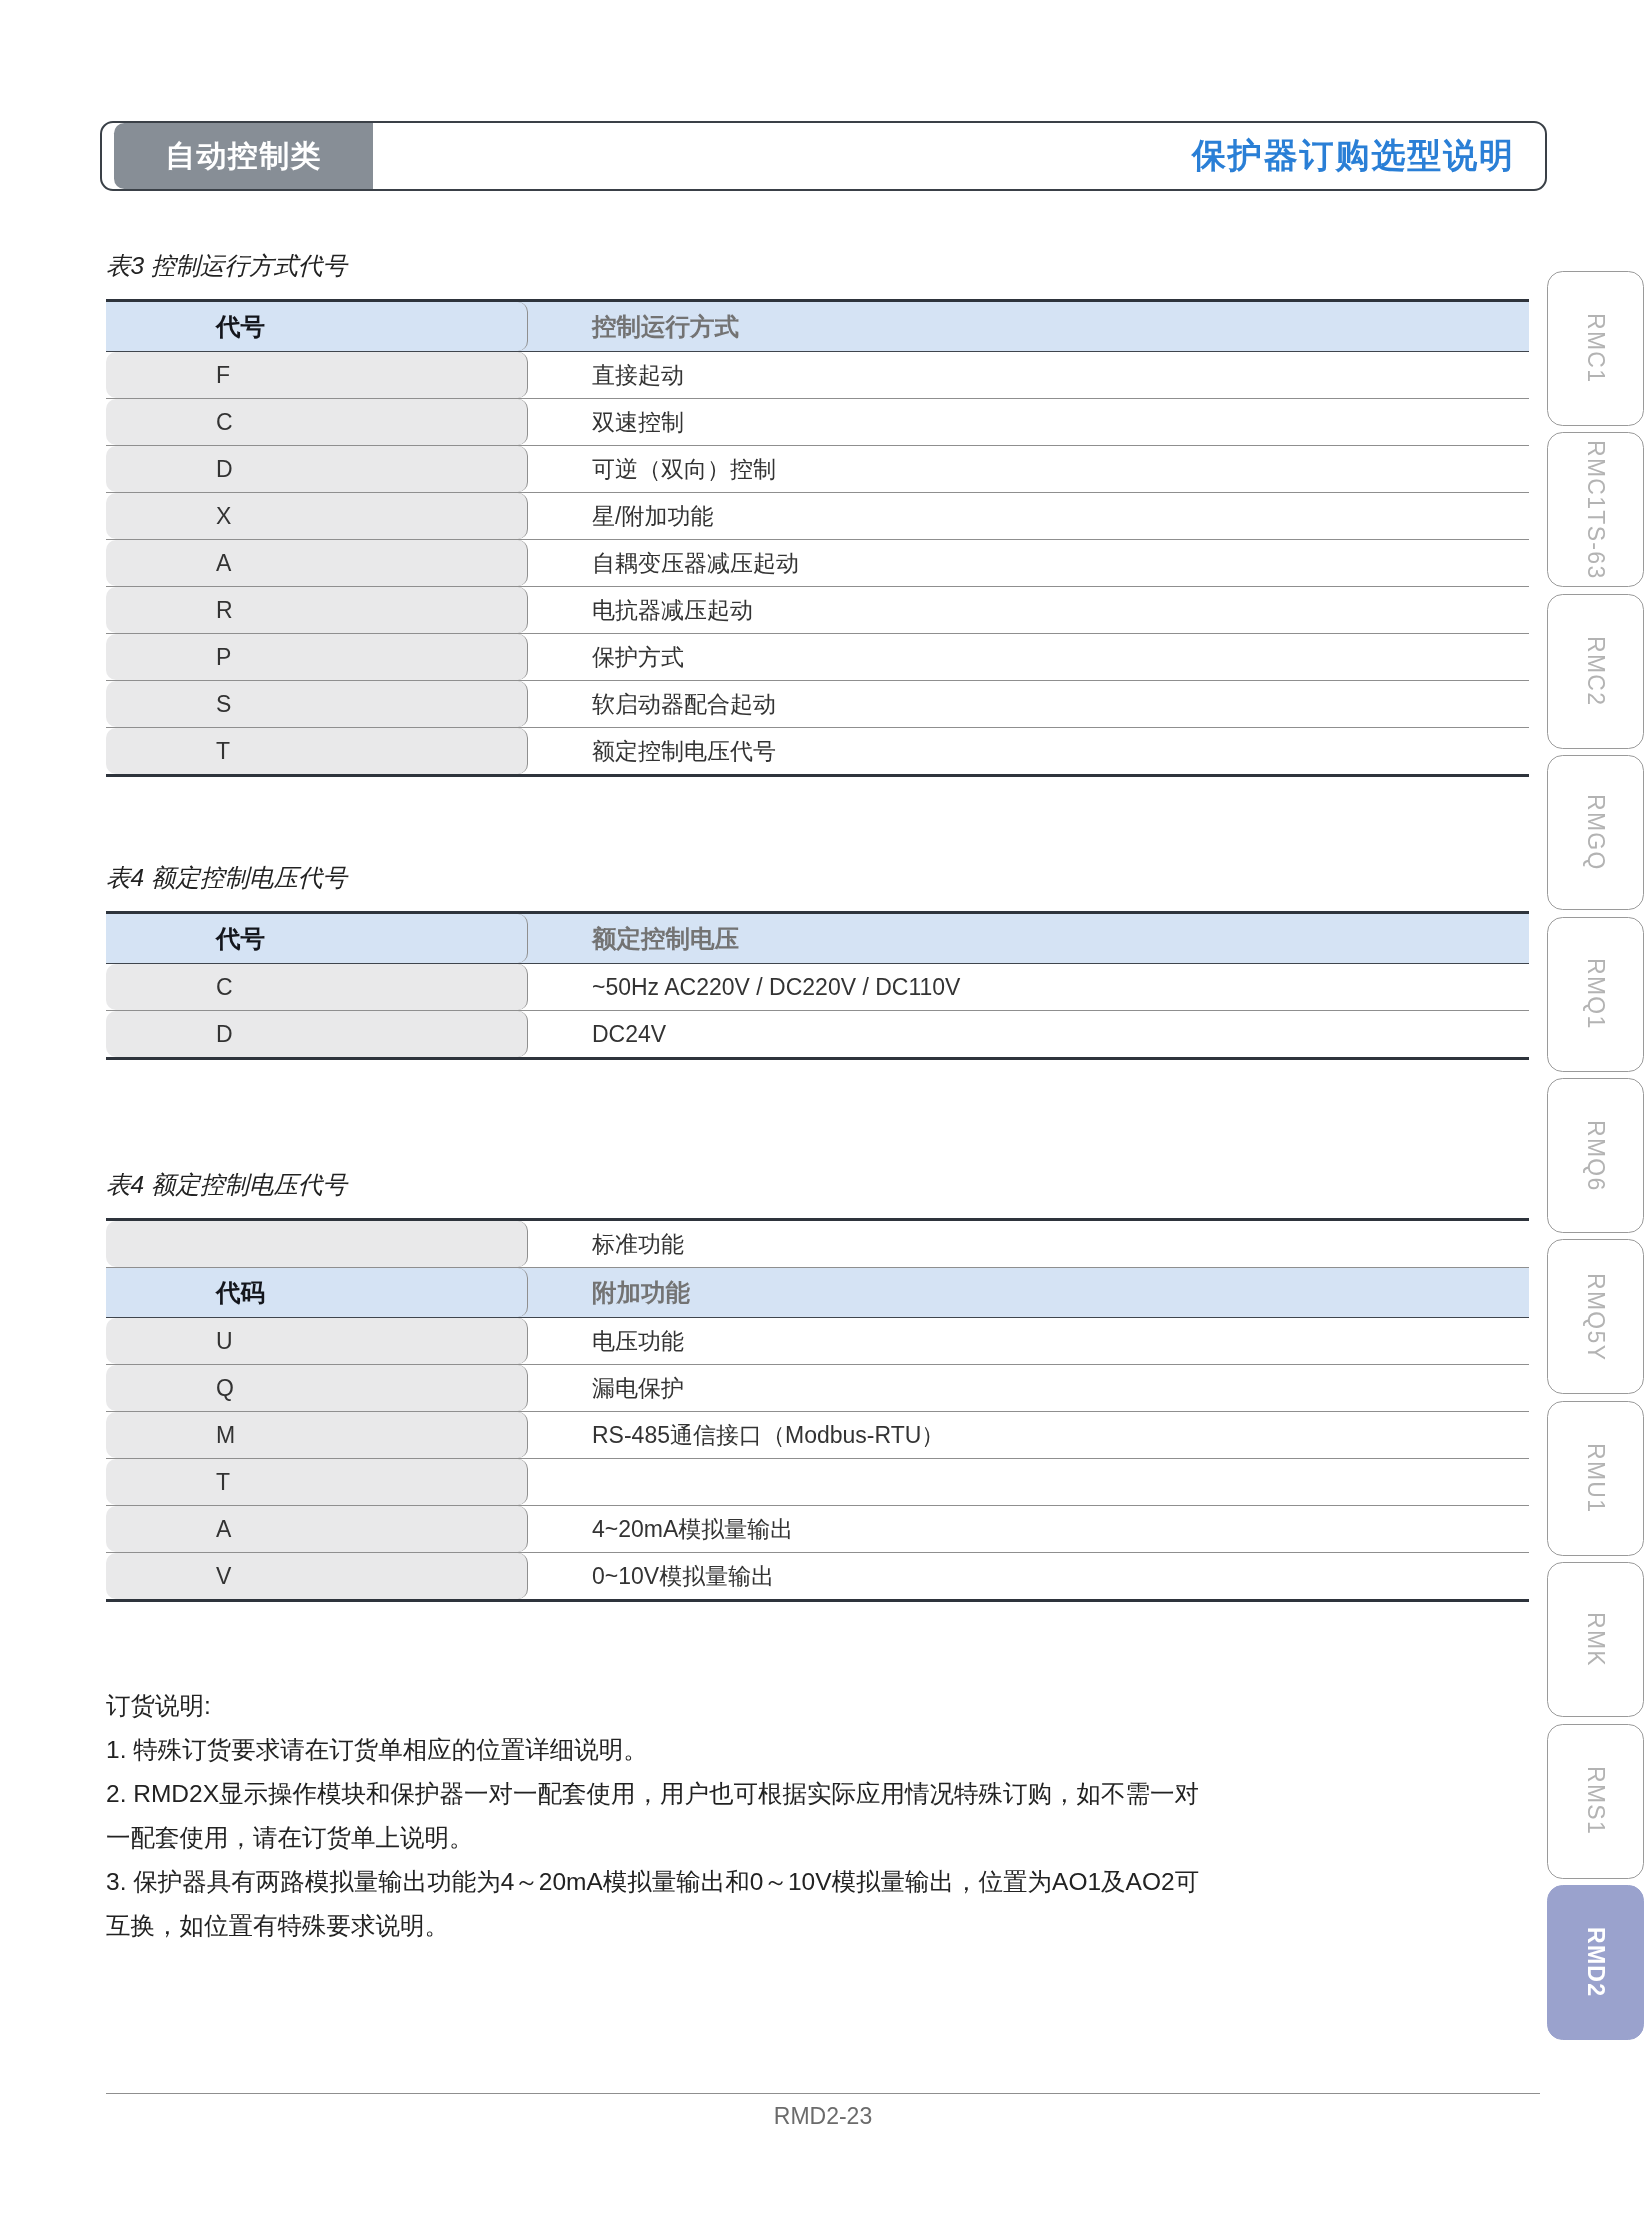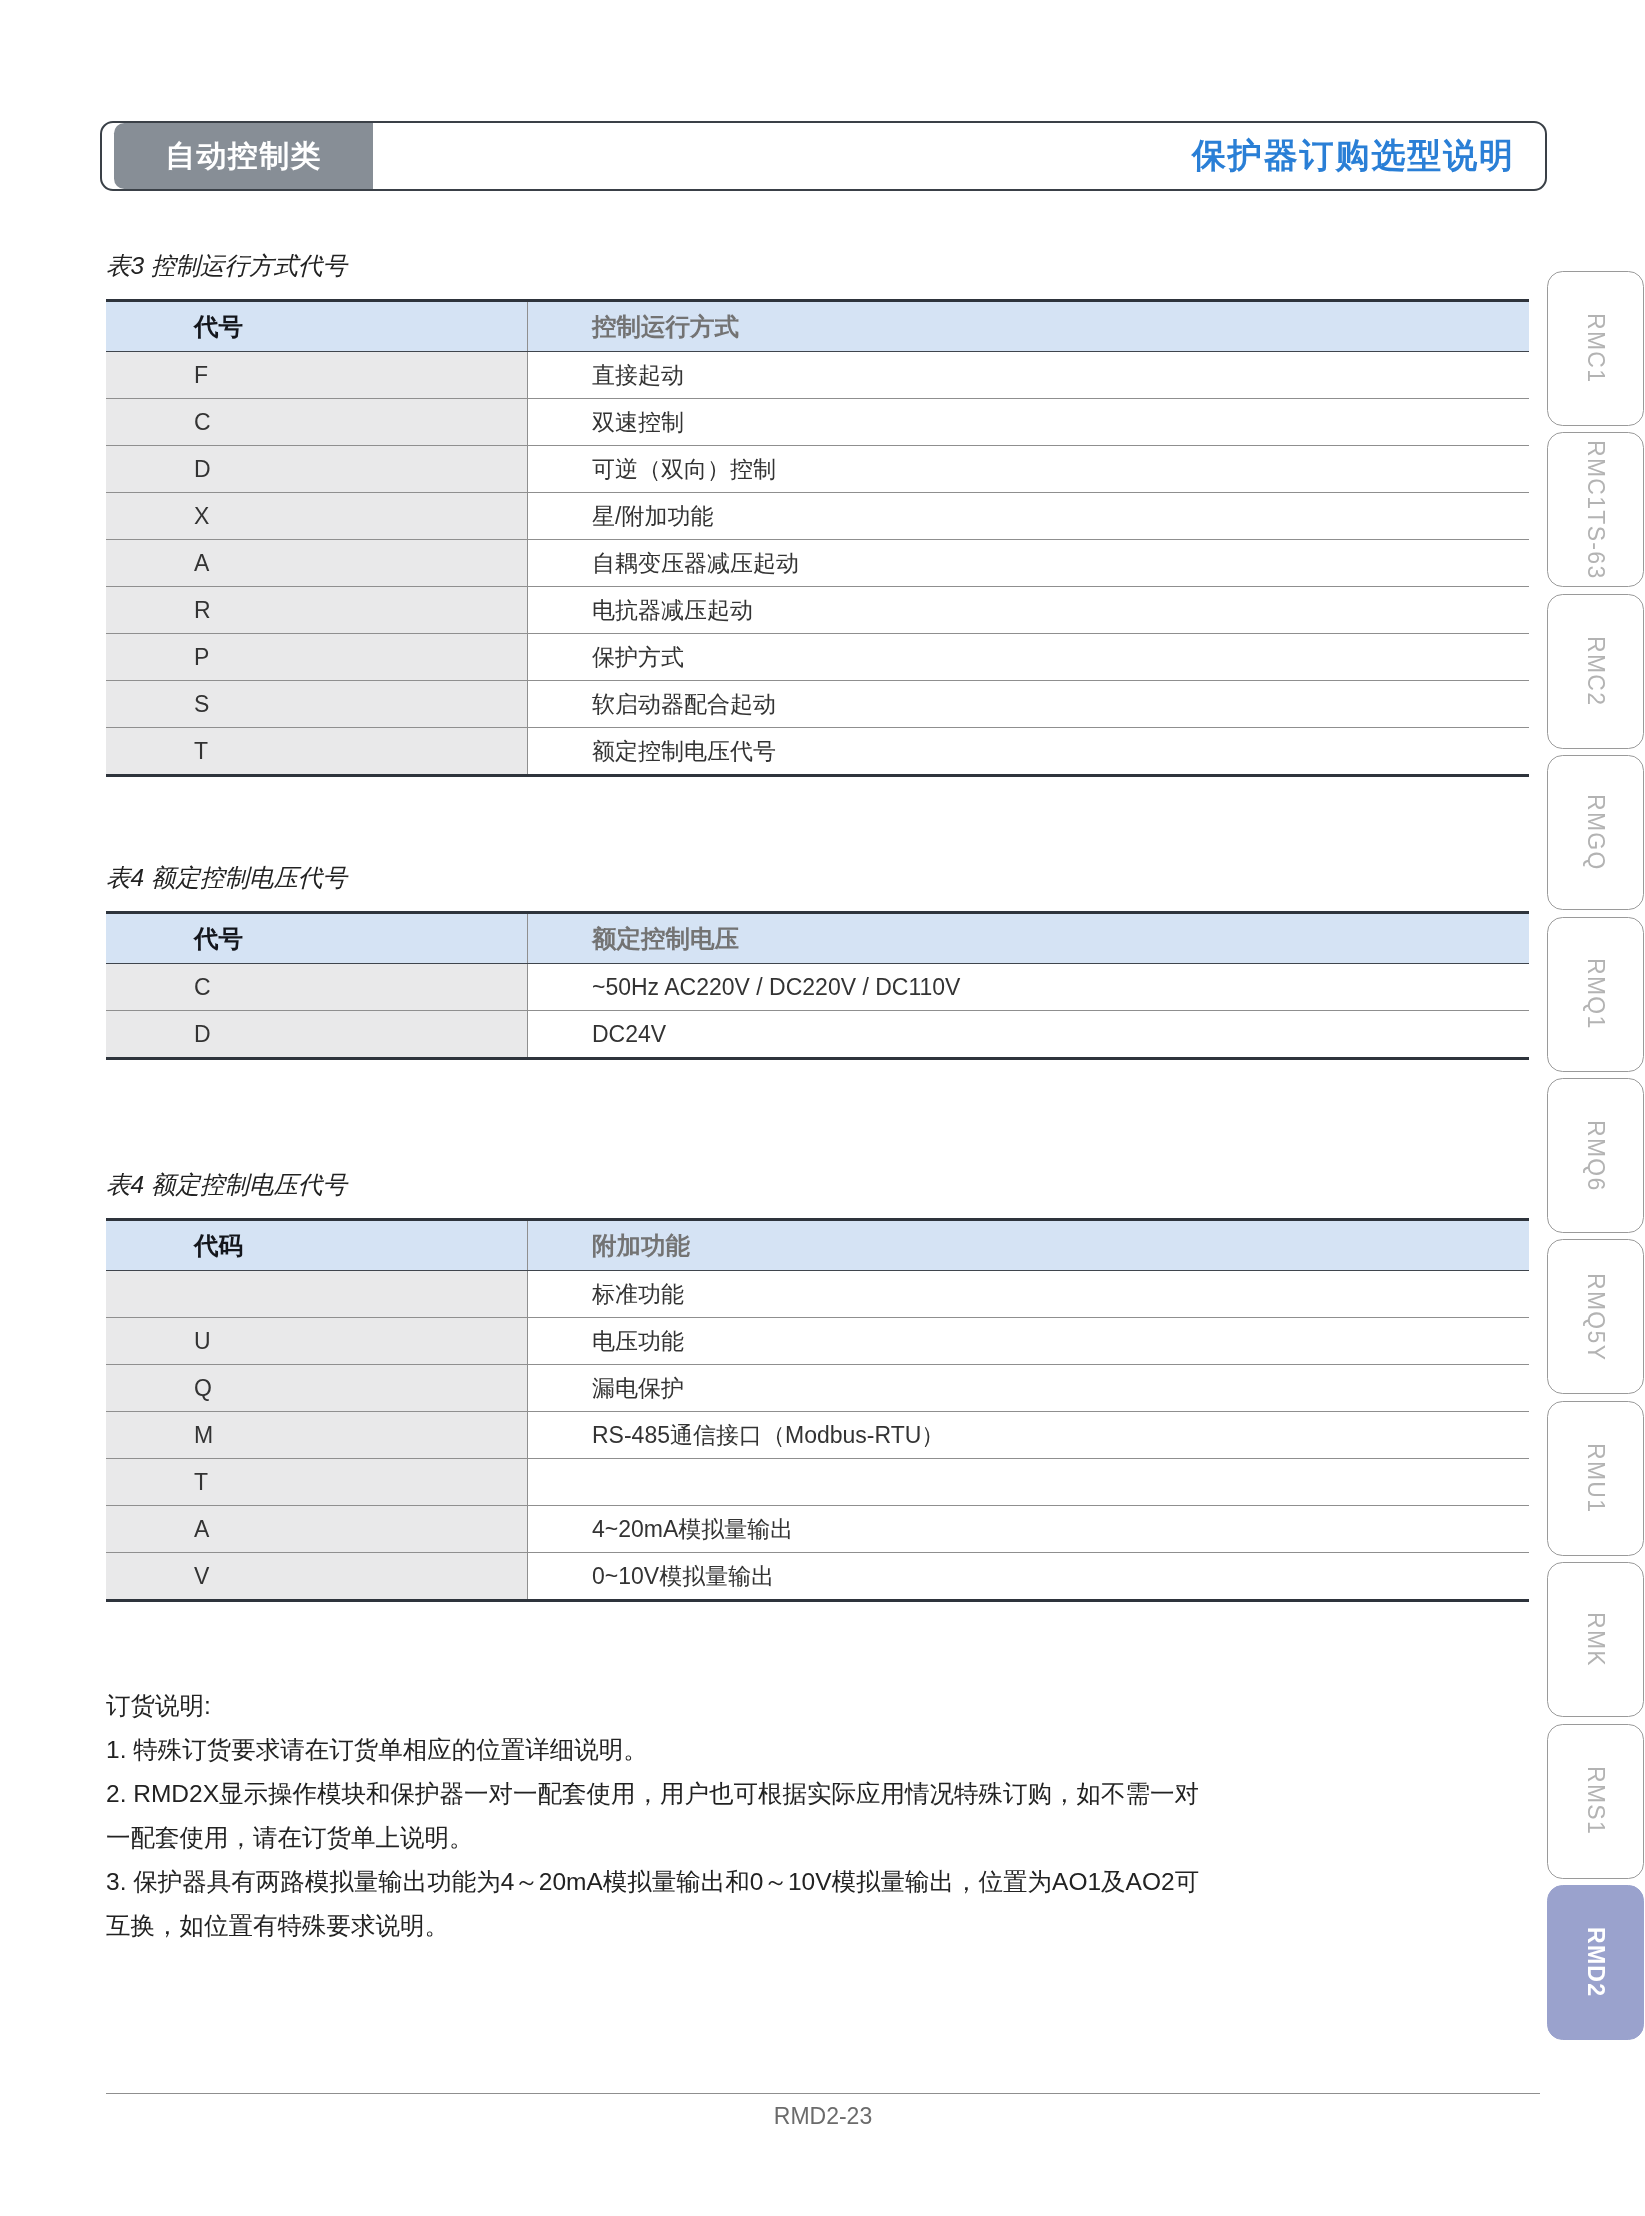--- a/index.html
+++ b/index.html
@@ -41,24 +41,24 @@
     border-top:3.9px solid #2e343c;
     border-bottom:3.9px solid #2e343c;
     width:100%;
   }
   .t-row{display:flex;align-items:center;height:46px;border-bottom:1.3px solid #8f8f8f;}
   .t-row:last-child{border-bottom:none;}
   .t-row.head{height:49px;background:#d5e3f4;border-bottom:1.9px solid #3f454d;}
   .c1{
     width:422px;height:100%;flex:0 0 422px;
     display:flex;align-items:center;
-    padding-left:88px;box-sizing:border-box;
+    padding-left:110px;box-sizing:border-box;
     border-right:1.3px solid #8f8f8f;
     background:#e9e9ea;
-    font-size:23px;color:#333;
+    font-size:23px;color:#333;border-radius:10px;
   }
   .t-row.head .c1{background:transparent;font-size:24.5px;font-weight:bold;color:#14161c;}
   .c2{
     flex:1;height:100%;
     display:flex;align-items:center;
     padding-left:64px;box-sizing:border-box;
     font-size:23px;color:#333;background:#ffffff;
   }
   .t-row.head .c2{background:transparent;font-size:24.5px;font-weight:bold;color:#737373;}
 
@@ -155,27 +155,27 @@
         <div class="t-row">
           <div class="c1">D</div>
           <div class="c2">DC24V</div>
         </div>
       </div>
   </section>
 
   <section class="table-block" style="top:1168px;">
     <div class="tb-title">表4 额定控制电压代号</div>
     <div class="data-table" data-table="2">
+        <div class="t-row">
+          <div class="c1"></div>
+          <div class="c2">标准功能</div>
+        </div>
         <div class="t-row head">
           <div class="c1">代码</div>
           <div class="c2">附加功能</div>
-        </div>
-        <div class="t-row">
-          <div class="c1"></div>
-          <div class="c2">标准功能</div>
         </div>
         <div class="t-row">
           <div class="c1">U</div>
           <div class="c2">电压功能</div>
         </div>
         <div class="t-row">
           <div class="c1">Q</div>
           <div class="c2">漏电保护</div>
         </div>
         <div class="t-row">

